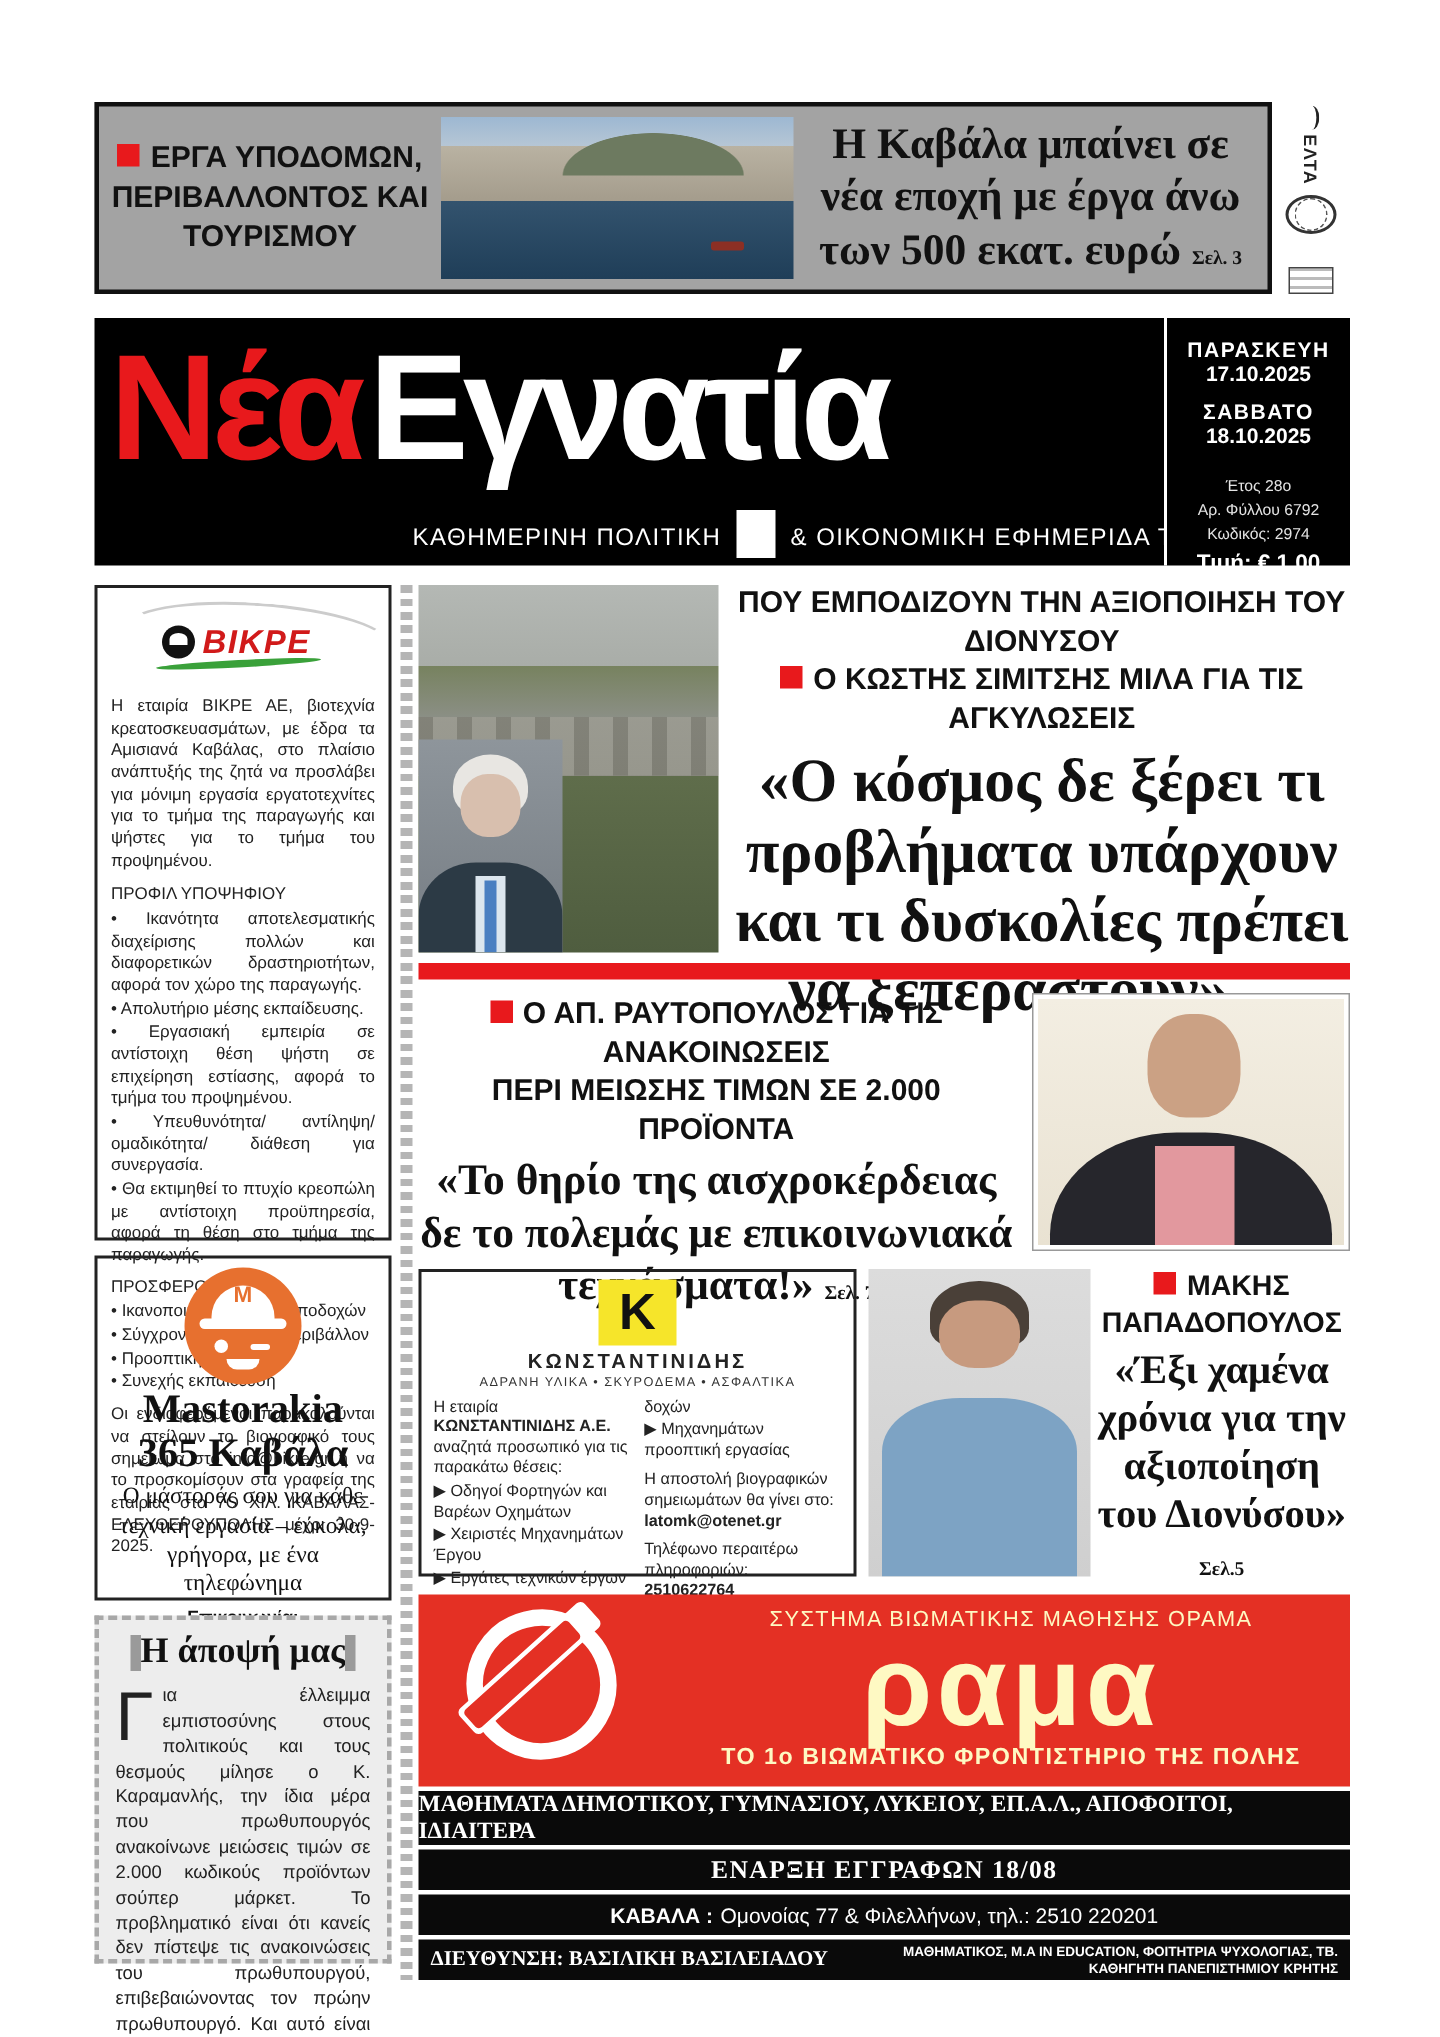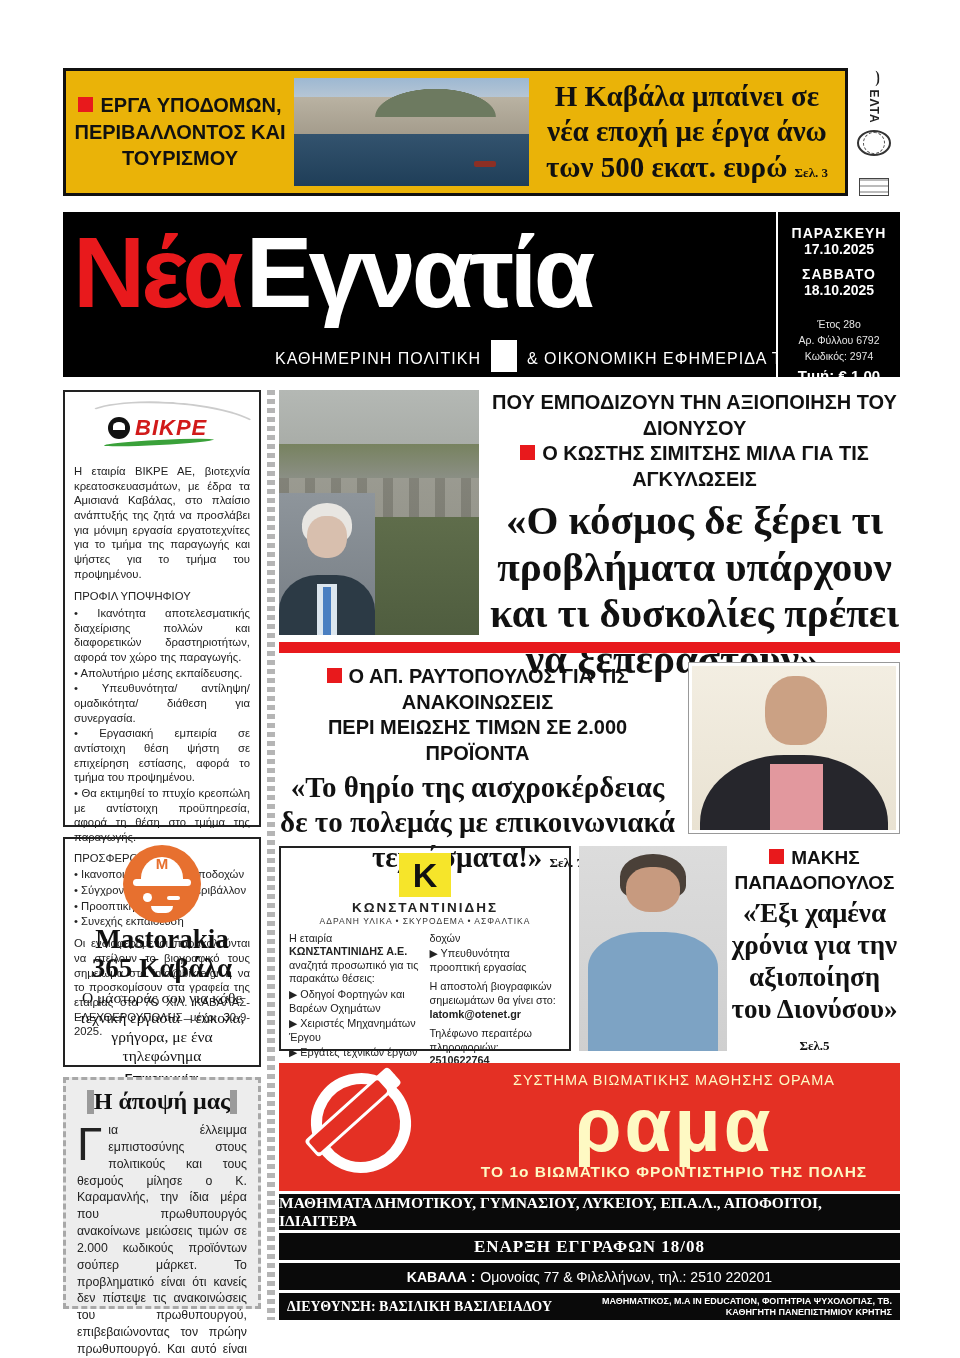--- a/index.html
+++ b/index.html
@@ -9,21 +9,21 @@
     --kyellow:#f6e52a;
   }
   *{box-sizing:border-box;margin:0;padding:0;}
   html,body{background:#fff;}
   .page{position:relative;width:960px;height:1358px;background:#fff;overflow:hidden;
         font-family:"Liberation Sans", sans-serif;color:#111;padding:68px 60px 0 63px;}
   .serif{font-family:"Liberation Serif", serif;}
 
   
   .banner-row{display:flex;height:128px;}
-  .banner-box{flex:1;border:3px solid #111;background:#eab308;display:flex;align-items:stretch;}
+  .banner-box{flex:1;border:3px solid #111;background:#a3a3a3;display:flex;align-items:stretch;}
   .banner-kicker-wrap{width:228px;display:flex;align-items:center;justify-content:center;padding:0 8px;}
   .banner-kicker{font-weight:bold;font-size:20px;line-height:1.32;text-align:center;}
   .red-sq{display:inline-block;width:15px;height:15px;background:var(--red);margin-right:7px;vertical-align:baseline;}
   .banner-photo{width:235px;margin:7px 0;position:relative;overflow:hidden;
     background:linear-gradient(to bottom,#9db8d2 0%,#b6c6d5 18%,#b9b2a2 18%,#a49c8c 52%,#33536e 52%,#1f3e58 100%);}
   .banner-photo .hill{position:absolute;right:10%;top:6%;width:60%;height:30%;
     background:radial-gradient(ellipse at 50% 100%, #6d7a60 0 60%, transparent 61%);}
   .banner-photo .boat{position:absolute;right:14%;bottom:18%;width:22px;height:6px;background:#8c2f24;border-radius:2px;}
   .banner-headline-wrap{flex:1;display:flex;align-items:center;justify-content:center;padding:0 10px;}
   .banner-headline{font-family:"Liberation Serif",serif;font-weight:bold;font-size:29px;line-height:1.22;text-align:center;}
@@ -226,22 +226,22 @@
                 <i></i>
               </span>
             <span class="bikre-name">BIKPE</span>
           </div>
           <div class="bikre-swoosh"></div>
         </div>
         <div class="ad-p">Η εταιρία ΒΙΚΡΕ ΑΕ, βιοτεχνία κρεατοσκευασμάτων, με έδρα τα Αμισιανά Καβάλας, στο πλαίσιο ανάπτυξής της ζητά να προσλάβει για μόνιμη εργασία εργατοτεχνίτες για το τμήμα της παραγωγής και ψήστες για το τμήμα του προψημένου.</div>
         <div class="ad-h">ΠΡΟΦΙΛ ΥΠΟΨΗΦΙΟΥ</div>
         <div class="ad-line">• Ικανότητα αποτελεσματικής διαχείρισης πολλών και διαφορετικών δραστηριοτήτων, αφορά τον χώρο της παραγωγής.</div>
         <div class="ad-line">• Απολυτήριο μέσης εκπαίδευσης.</div>
+        <div class="ad-line">• Εργασιακή εμπειρία σε αντίστοιχη θέση ψήστη σε επιχείρηση εστίασης, αφορά το τμήμα του προψημένου.</div>
         <div class="ad-line">• Υπευθυνότητα/ αντίληψη/ομαδικότητα/ διάθεση για συνεργασία.</div>
-        <div class="ad-line">• Εργασιακή εμπειρία σε αντίστοιχη θέση ψήστη σε επιχείρηση εστίασης, αφορά το τμήμα του προψημένου.</div>
         <div class="ad-line">• Θα εκτιμηθεί το πτυχίο κρεοπώλη με αντίστοιχη προϋπηρεσία, αφορά τη θέση στο τμήμα της παραγωγής.</div>
         <div class="ad-h">ΠΡΟΣΦΕΡΟΝΤΑΙ</div>
         <div class="ad-line">• Ικανοποιητικό πακέτο αποδοχών</div>
         <div class="ad-line">• Σύγχρονο εργασιακό περιβάλλον</div>
         <div class="ad-line">• Προοπτική εξέλιξης</div>
         <div class="ad-line">• Συνεχής εκπαίδευση</div>
         <div class="ad-p" style="margin-top:7px;">Οι ενδιαφερόμενοι παρακαλούνται να στείλουν το βιογραφικό τους σημείωμα στο info@bikre.gr ή να το προσκομίσουν στα γραφεία της εταιρίας στο 7Ο ΧΙΛ. ΚΑΒΑΛΑΣ- ΕΛΕΥΘΕΡΟΥΠΟΛΗΣ μέχρι 30-9-2025.</div>
       </div>
 
       <div class="mast-box">
@@ -324,21 +324,21 @@
             <div class="k-col">
               <div><span>Η εταιρία </span><b>ΚΩΝΣΤΑΝΤΙΝΙΔΗΣ Α.Ε.</b><span> αναζητά προσωπικό για τις παρακάτω θέσεις:</span></div>
               <div>▶ Οδηγοί Φορτηγών και Βαρέων Οχημάτων</div>
               <div>▶ Χειριστές Μηχανημάτων Έργου</div>
               <div>▶ Εργάτες τεχνικών έργων</div>
               <div class="k-offer">Προσφέρονται</div>
               <div>▶ Ικανοποιητικό πακέτο απο-</div>
             </div>
             <div class="k-col">
               <div>δοχών</div>
-              <div>▶ Υπευθυνότητα προοπτική εργασίας</div>
+              <div>▶ Μηχανημάτων προοπτική εργασίας</div>
               <div style="margin-top:6px;"><span>Η αποστολή βιογραφικών σημειωμάτων θα γίνει στο: </span><b>latomk@otenet.gr</b></div>
               <div style="margin-top:6px;"><span>Τηλέφωνο περαιτέρω πληροφοριών: </span><b>2510622764</b></div>
             </div>
           </div>
         </div>
 
         <div class="papa-photo">
           <div class="papa-hair"></div>
             <div class="papa-face"></div>
             <div class="papa-shirt"></div>

